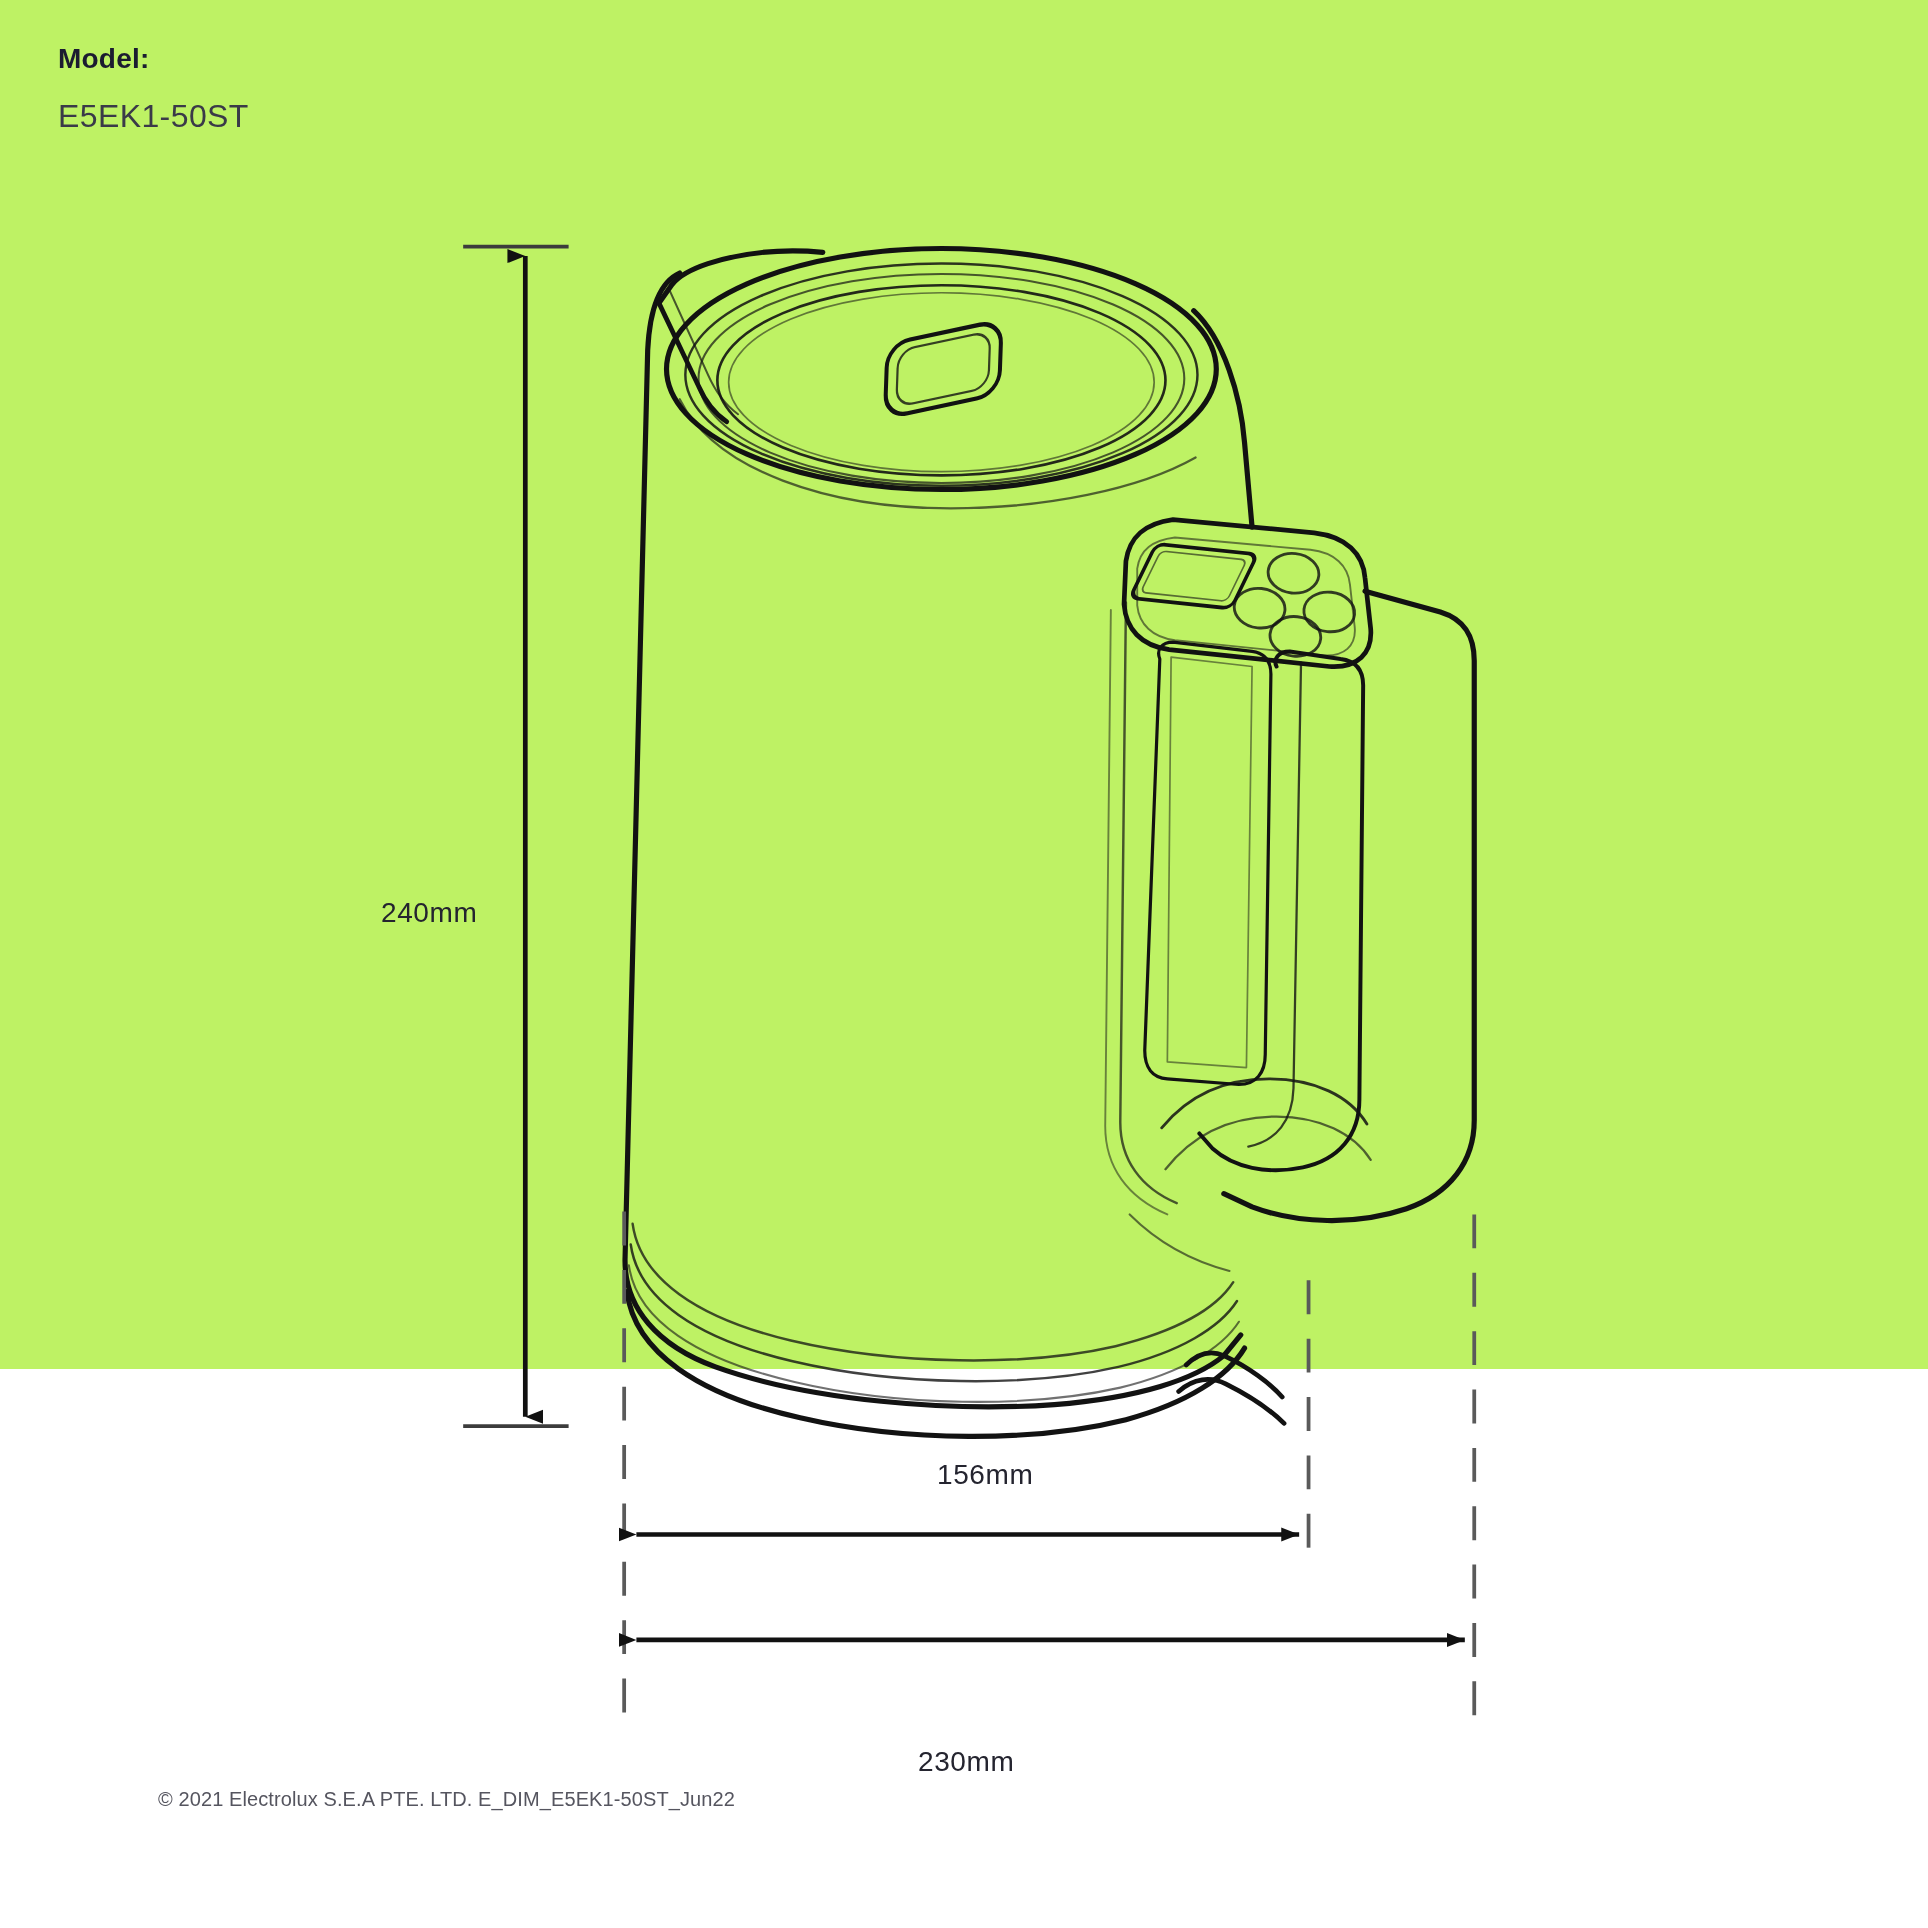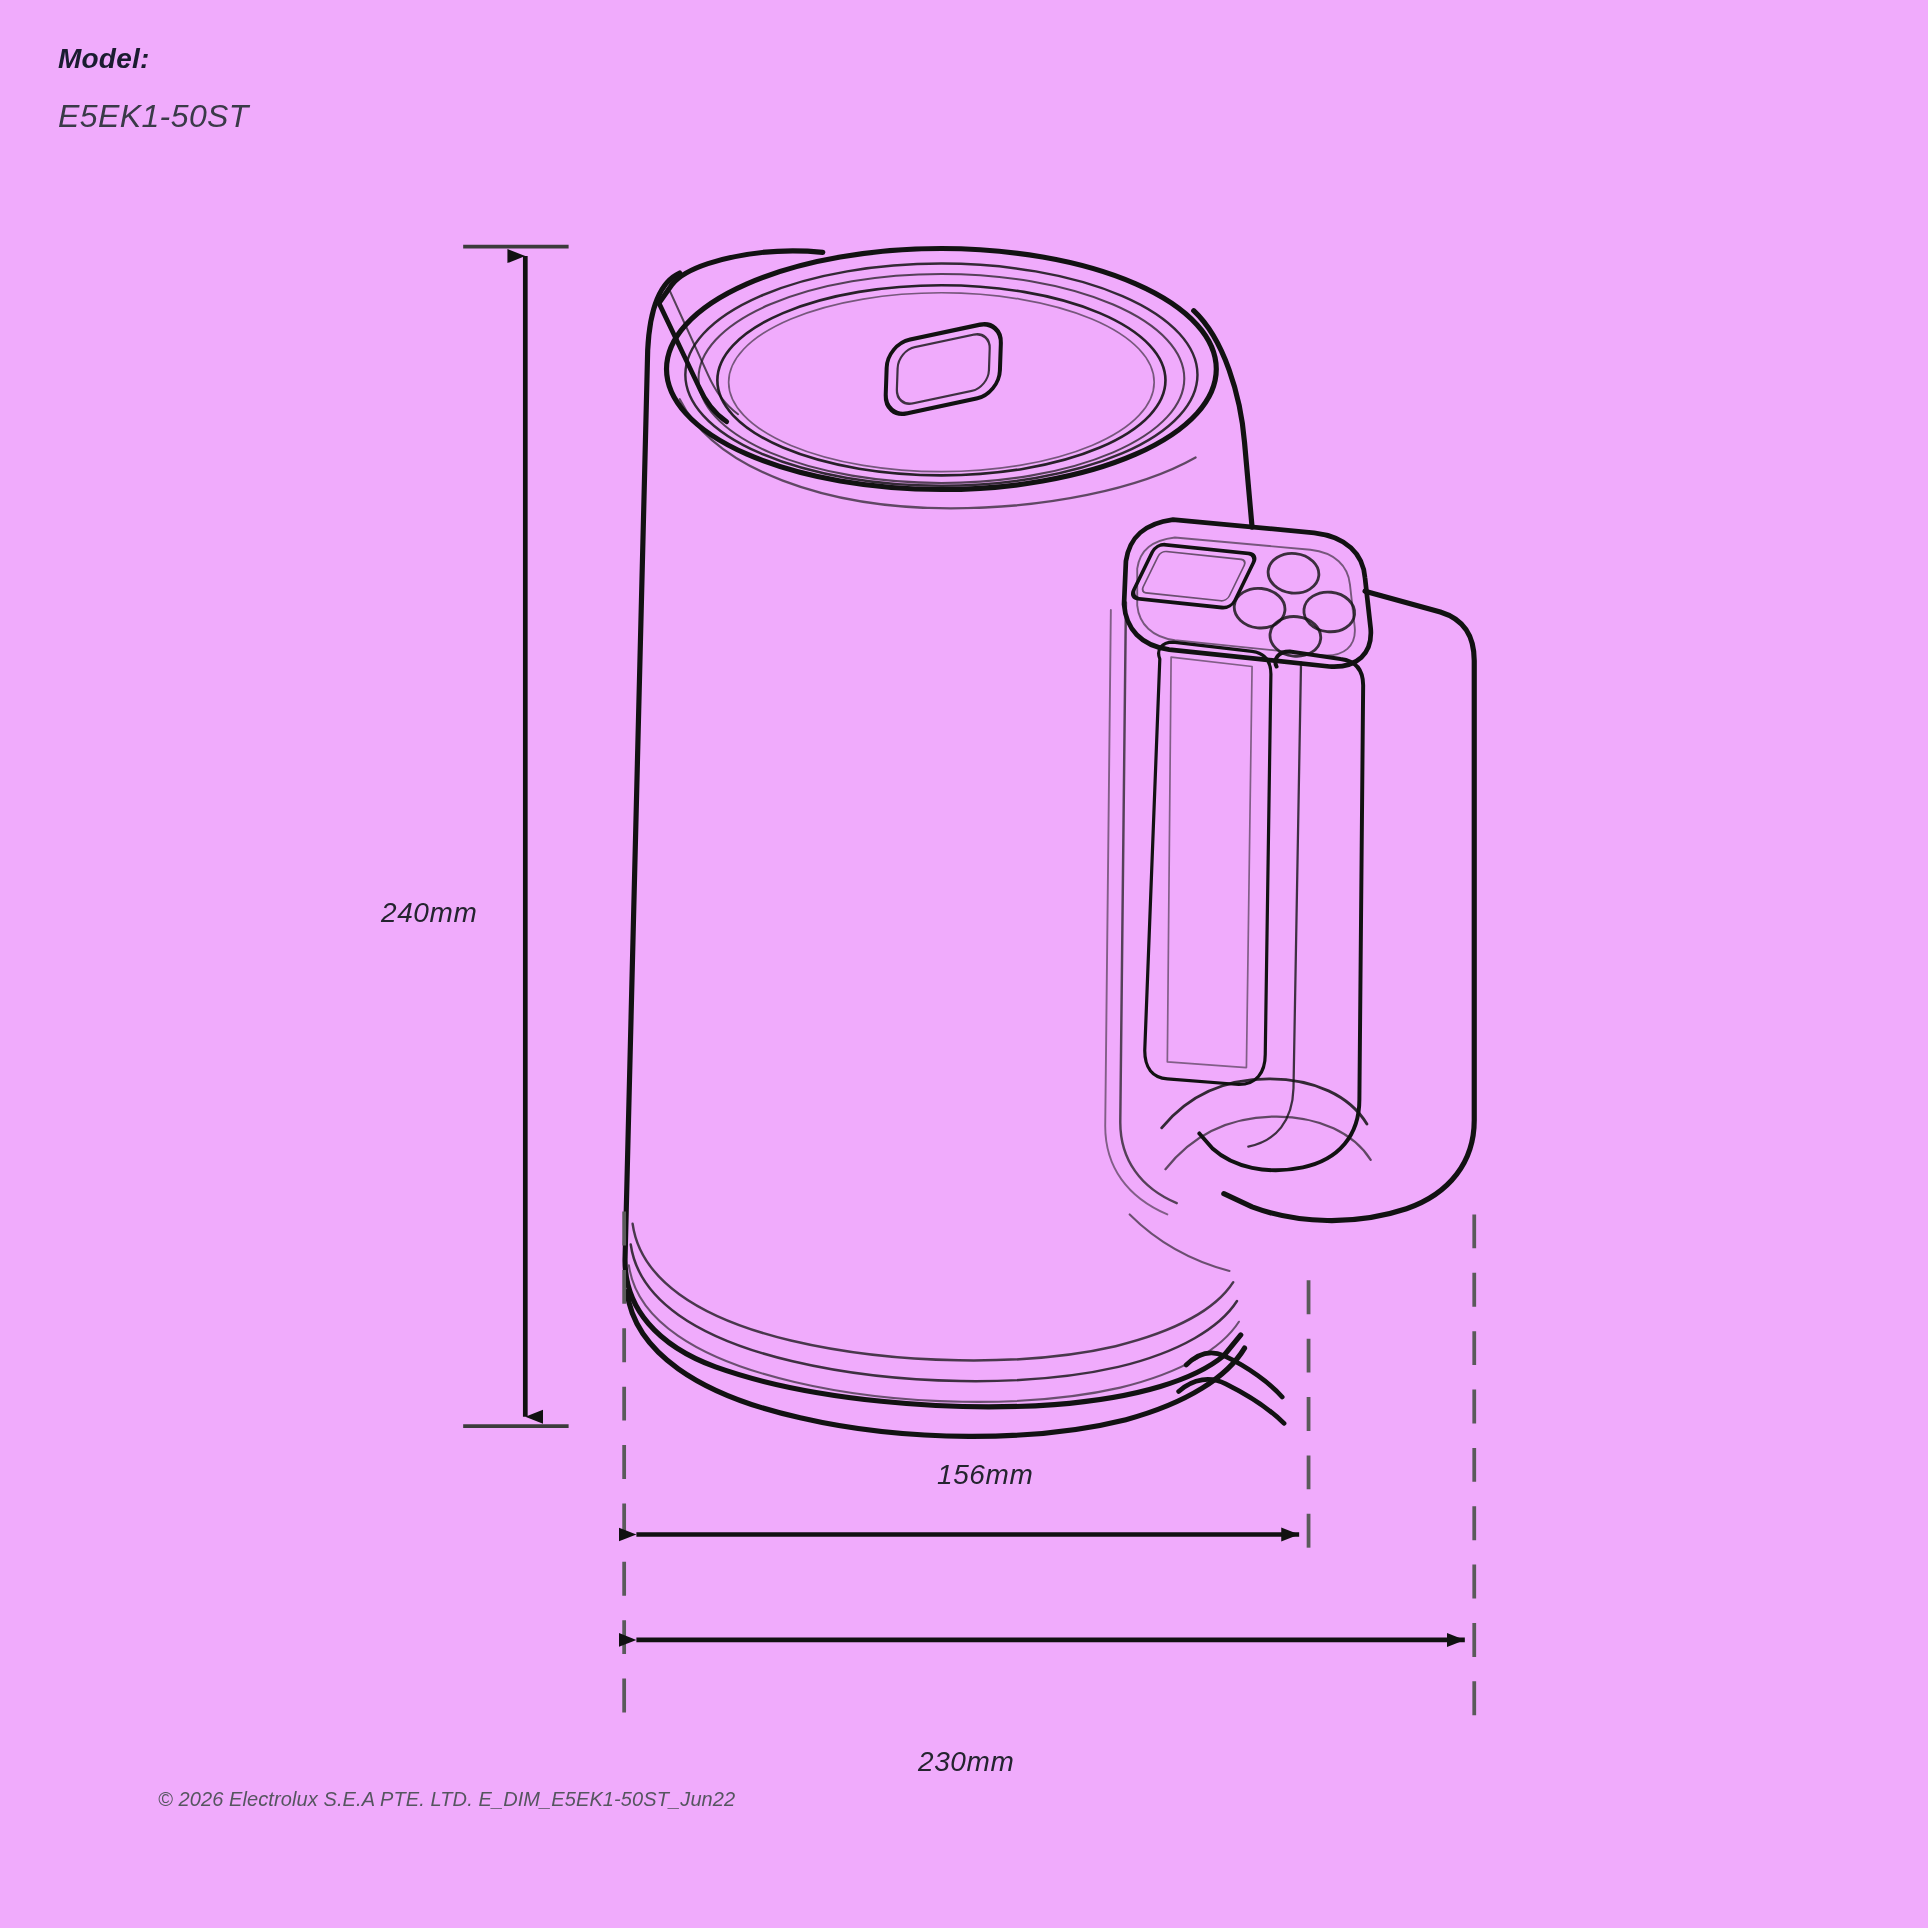--- a/index.html
+++ b/index.html
@@ -13,23 +13,22 @@
     font-family: "Liberation Sans", sans-serif;
     color: #1b1c30;
     position: relative;
     overflow: hidden;
   }
 
   #sheet {
     position: absolute;
     inset: 0;
     width: 1928px;
-    height: 1928px;
-    background: #f0abfc;
-    font-style: italic;
+    height: 1369px;
+    background: #bef264;
   }
 
   
   #model-block {
     position: absolute;
     left: 58px;
     top: 45px;
     line-height: 1.0;
     user-select: none;
   }
@@ -270,16 +269,16 @@
       <line x1="676" y1="1630" x2="1380" y2="1630" stroke="#111111" stroke-width="5" marker-start="url(#arrowLeft)" marker-end="url(#arrowRight)"></line>
 
       <line x1="676" y1="1742" x2="1556" y2="1742" stroke="#111111" stroke-width="5" marker-start="url(#arrowLeft)" marker-end="url(#arrowRight)"></line>
     </g>
   </svg>
 
   <div class="dim-text" id="dim-height-label">240mm</div>
   <div class="dim-text" id="dim-depth-label">156mm</div>
   <div class="dim-text" id="dim-width-label">230mm</div>
 
-  <div id="footer-note">© 2026 Electrolux S.E.A PTE. LTD. E_DIM_E5EK1-50ST_Jun22</div>
+  <div id="footer-note">© 2021 Electrolux S.E.A PTE. LTD. E_DIM_E5EK1-50ST_Jun22</div>
 
 </div>
 
 
 </body></html>

